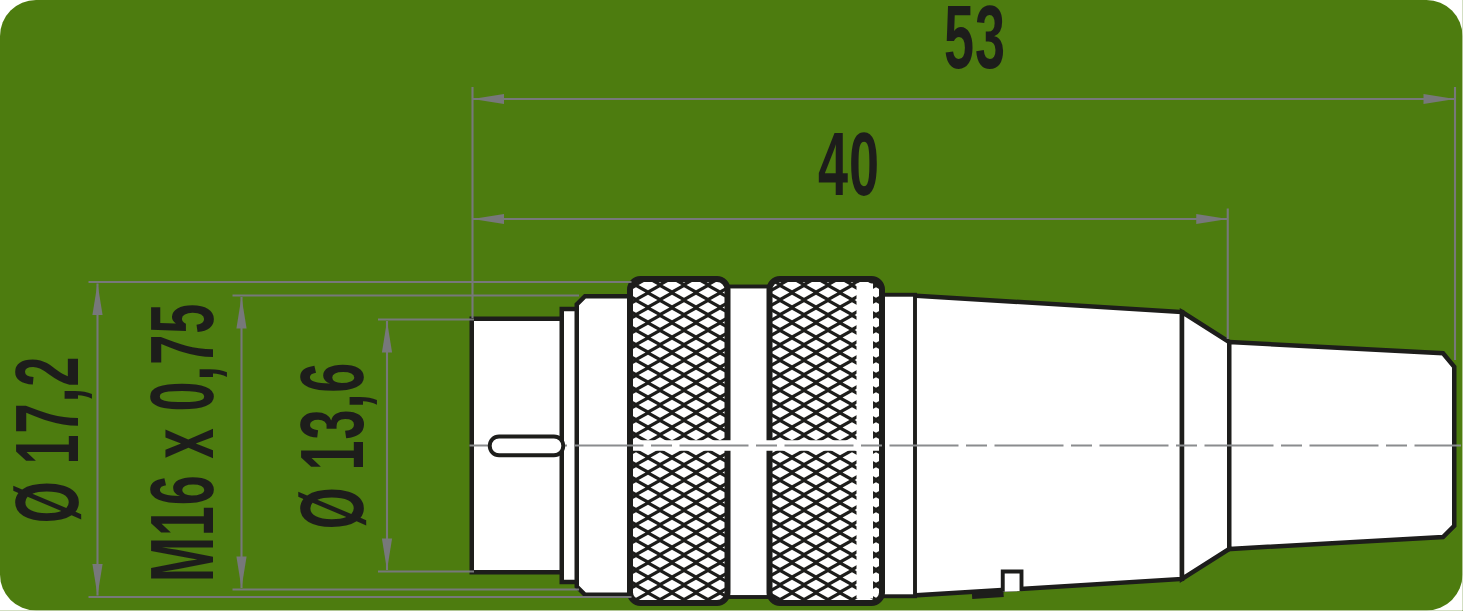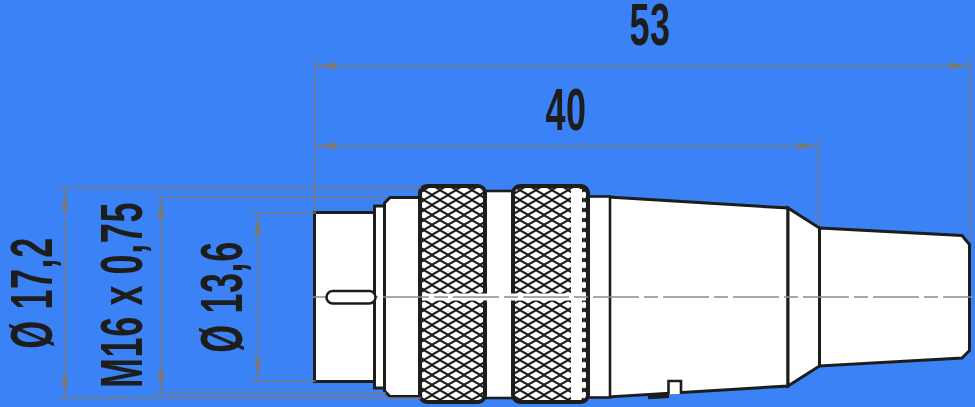--- a/index.html
+++ b/index.html
@@ -4,23 +4,24 @@
 <style>
   html, body {
     margin: 0;
     padding: 0;
     background: #ffffff;
   }
   #stage {
     position: relative;
     width: 975px;
     height: 407px;
-    background: #3b82f6;
+    background: #4d7c0f;
     overflow: hidden;
     font-family: "Liberation Sans", sans-serif;
+    border-radius: 24px;
   }
   svg text {
     font-family: "Liberation Sans", sans-serif;
     font-weight: bold;
     fill: #1d1d1b;
     letter-spacing: 1px;
   }
   .dim-text-lg { font-size: 60px; }
   .dim-text-side { font-size: 60px; }
 </style>

